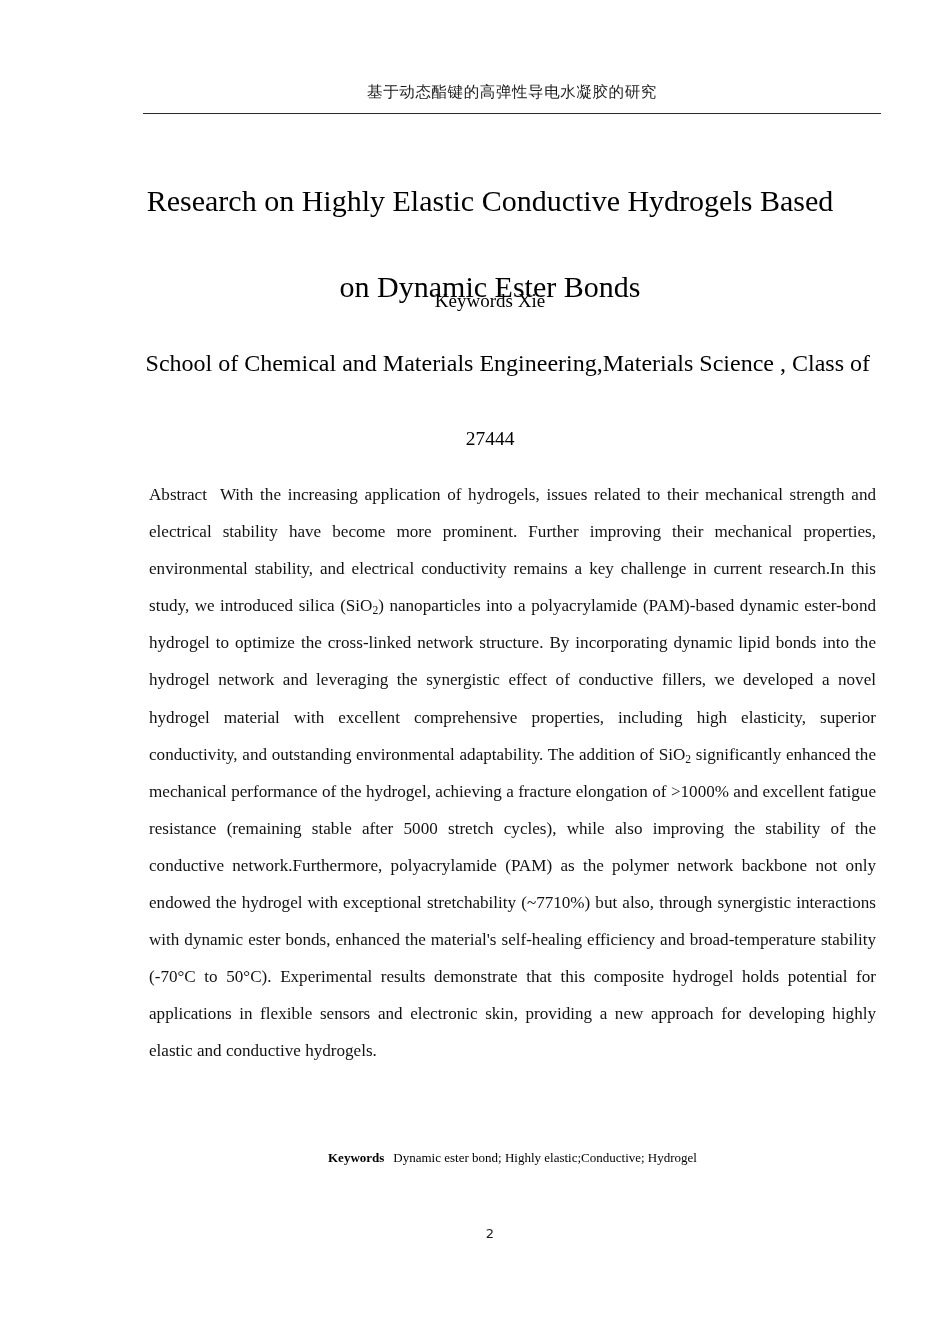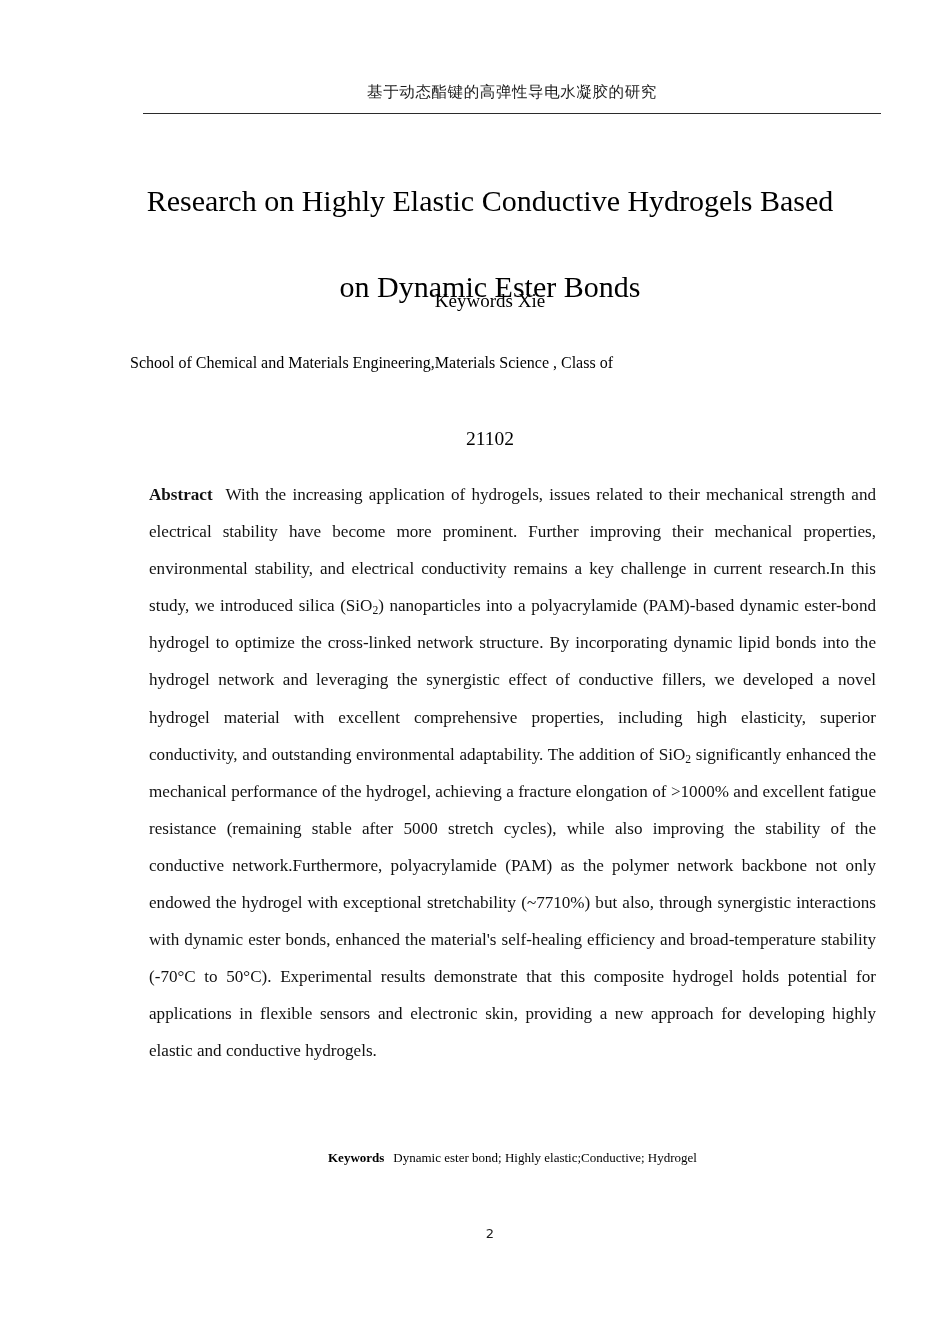--- a/index.html
+++ b/index.html
@@ -67,22 +67,22 @@
     text-align: center;
     font-size: 19px;
     line-height: 30px;
   }
 
   .affiliation {
     position: absolute;
     left: 115px;
     top: 348px;
     width: 740px;
-    text-align: left;
-    font-size: 16px;
+    text-align: right;
+    font-size: 24px;
     line-height: 30px;
   }
 
   .class-no {
     position: absolute;
     left: 115px;
     top: 424px;
     width: 720px;
     text-align: center;
     font-size: 19.5px;
@@ -95,21 +95,21 @@
     left: 134px;
     top: 476px;
     width: 727px;
     font-size: 17.1px;
     line-height: 37.1px;
     text-align: justify;
     text-justify: inter-word;
     color: #111;
   }
   .abstract .lead {
-    font-weight: bold;
+    font-weight: normal;
   }
   .abstract .gap {
     display: inline-block;
     width: 13px;
   }
   sub {
     font-size: 0.68em;
     vertical-align: -0.28em;
     line-height: 0;
   }
@@ -151,21 +151,21 @@
   <div class="running-header">基于动态酯键的高弹性导电水凝胶的研究</div>
 
   <div class="header-rule"></div>
 
   <h1 class="doc-title">Research on Highly Elastic Conductive Hydrogels Based on Dynamic Ester Bonds</h1>
 
   <div class="author">Keywords Xie</div>
 
   <div class="affiliation">School of Chemical and Materials Engineering,Materials Science , Class of</div>
 
-  <div class="class-no">21102</div>
+  <div class="class-no">27444</div>
 
   <div class="abstract">
     <span class="lead">Abstract</span><span class="gap"></span><span>With the increasing application of hydrogels, issues related to their mechanical strength and electrical stability have become more prominent. Further improving their mechanical properties, environmental stability, and electrical conductivity remains a key challenge in current research.In this study, we introduced silica (SiO</span><sub>2</sub><span>) nanoparticles into a polyacrylamide (PAM)-based dynamic ester-bond hydrogel to optimize the cross-linked network structure. By incorporating dynamic lipid bonds into the hydrogel network and leveraging the synergistic effect of conductive fillers, we developed a novel hydrogel material with excellent comprehensive properties, including high elasticity, superior conductivity, and outstanding environmental adaptability. The addition of SiO</span><sub>2</sub><span> significantly enhanced the mechanical performance of the hydrogel, achieving a fracture elongation of &gt;1000% and excellent fatigue resistance (remaining stable after 5000 stretch cycles), while also improving the stability of the conductive network.Furthermore, polyacrylamide (PAM) as the polymer network backbone not only endowed the hydrogel with exceptional stretchability (~7710%) but also, through synergistic interactions with dynamic ester bonds, enhanced the material's self-healing efficiency and broad-temperature stability (-70°C to 50°C). Experimental results demonstrate that this composite hydrogel holds potential for applications in flexible sensors and electronic skin, providing a new approach for developing highly elastic and conductive hydrogels.</span>
   </div>
 
   <div class="keywords">
     <span class="lead">Keywords</span><span class="gap"></span><span>Dynamic ester bond; Highly elastic;Conductive; Hydrogel</span>
   </div>
 
   <div class="page-number">2</div>

